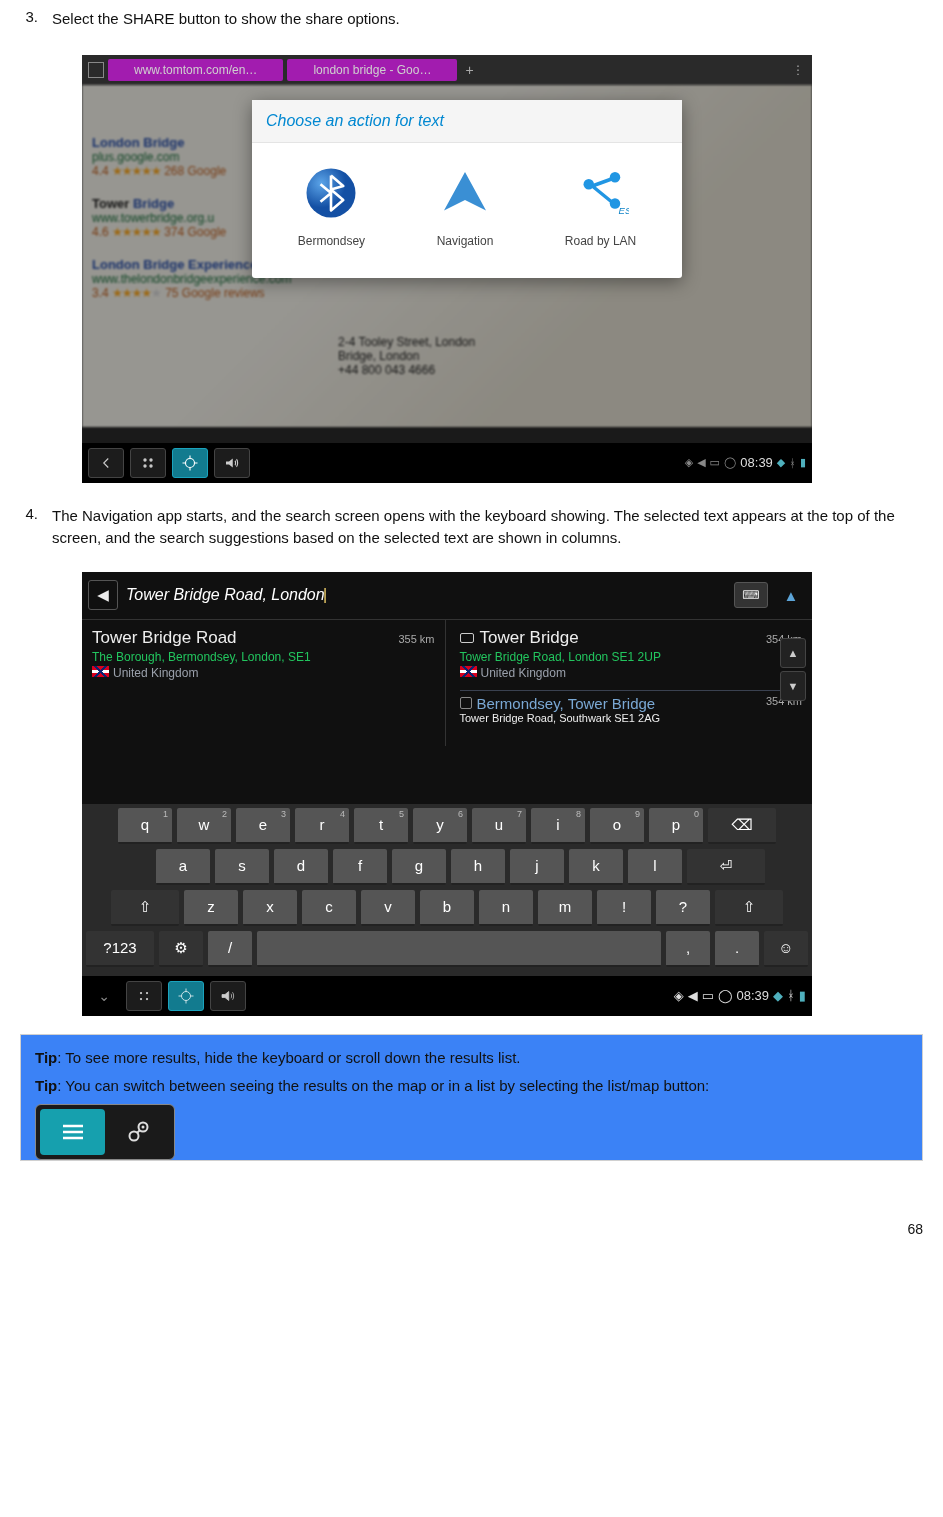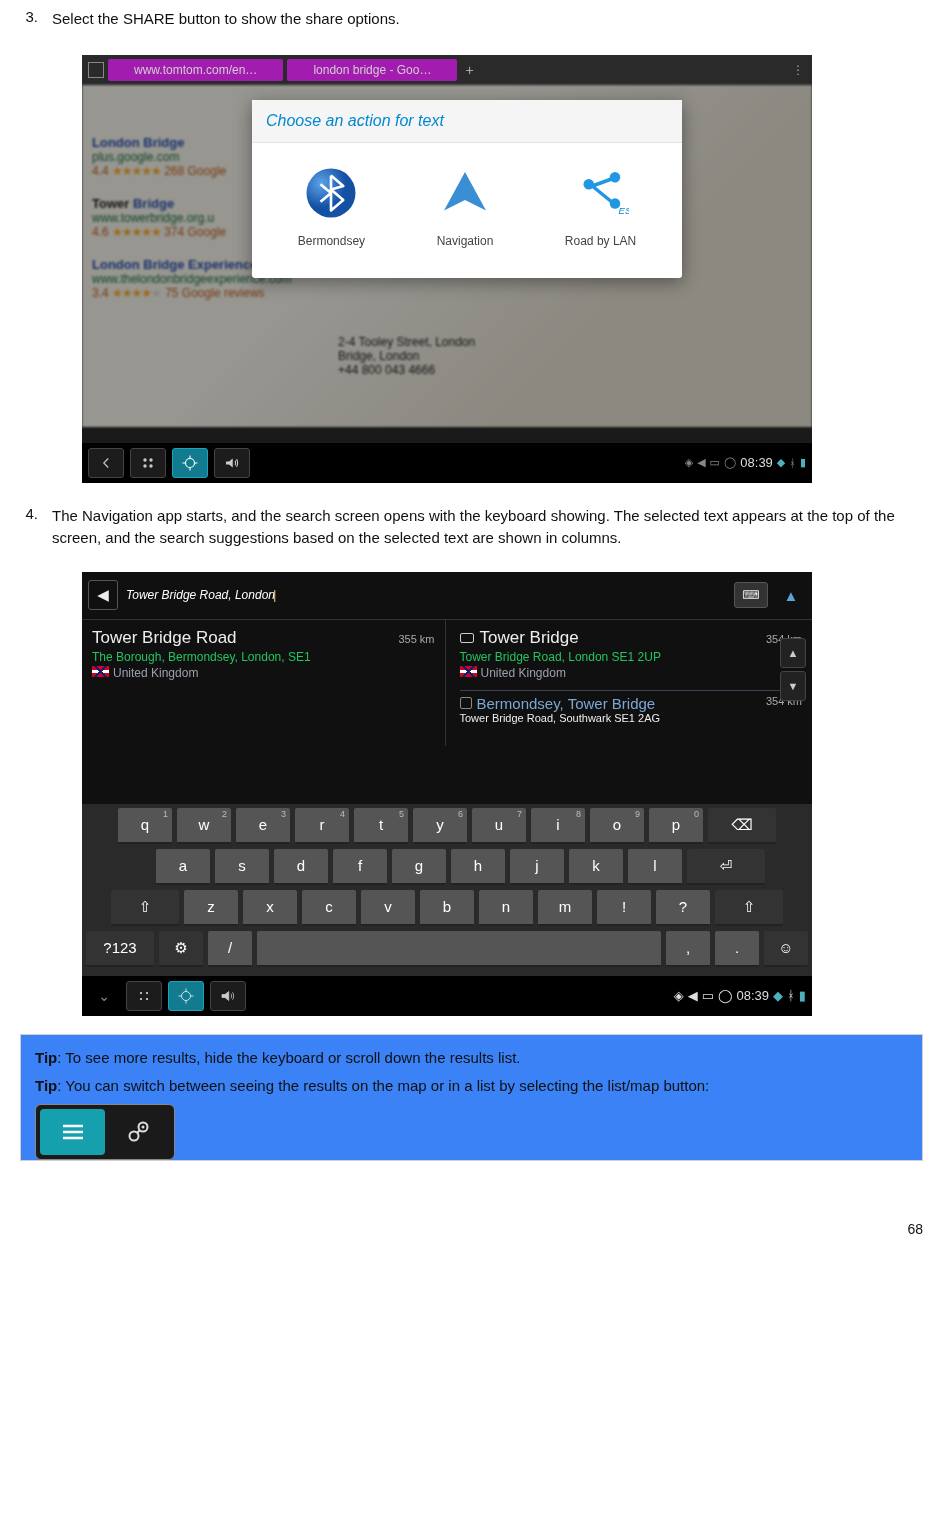--- a/index.html
+++ b/index.html
@@ -39,21 +39,21 @@
     .sysbar .cbtn { width: 36px; height: 30px; border: 1px solid #444; background: #1c1c1c; border-radius: 3px; display: flex; align-items:center; justify-content:center; color:#ddd; font-size:14px; }
     .sysbar .cbtn.active { background: #127b8f; border-color:#1aa3bd; }
     .sysbar .time { margin-left: auto; font-size: 13px; display:flex; align-items:center; gap:4px; }
     .sysbar .sico { font-size:11px; color:#888;}
     .sysbar svg { width: 18px; height: 18px; stroke:#ccc; fill:none; stroke-width:1.5;}
 
     
     .shot2 { margin: 14px 0 18px 62px; width: 730px; height: 444px; position: relative; background: #101010; overflow: hidden; color: #eee; }
     .searchrow { display: flex; align-items:center; height: 48px; border-bottom: 1px solid #333; padding: 0 6px; gap:8px;}
     .backbtn { width:30px; height:30px; border:1px solid #555; border-radius:3px; display:flex; align-items:center; justify-content:center;}
-    .searchtxt { flex:1; color:#fff; font-size: 12px; font-style: italic; position:relative;}
+    .searchtxt { flex:1; color:#fff; font-size: 16px; font-style: italic; position:relative;}
     .searchtxt .caret { color:#f3d26b; margin-left:-2px;}
     .kbtn { width:34px; height:26px; background:#333; border:1px solid #555; border-radius:3px; display:flex; align-items:center; justify-content:center; font-size:12px;}
     .arrowic { width:30px; height:30px; display:flex; align-items:center; justify-content:center; color:#5ca4d8;}
 
     .results { display:flex; height: 126px; gap: 4px; }
     .rescol { flex:1; padding: 8px 10px 0; position:relative;}
     .rescol.left { border-right: 1px solid #333; }
     .res1 .h { font-size: 17px; display:flex; align-items:baseline; justify-content:space-between;gap:10px;}
     .res1 .h .dist { font-size: 11px; color:#aaa;}
     .res1 .l2 { font-size: 12px; color: #22c55e; margin-top:2px;}

